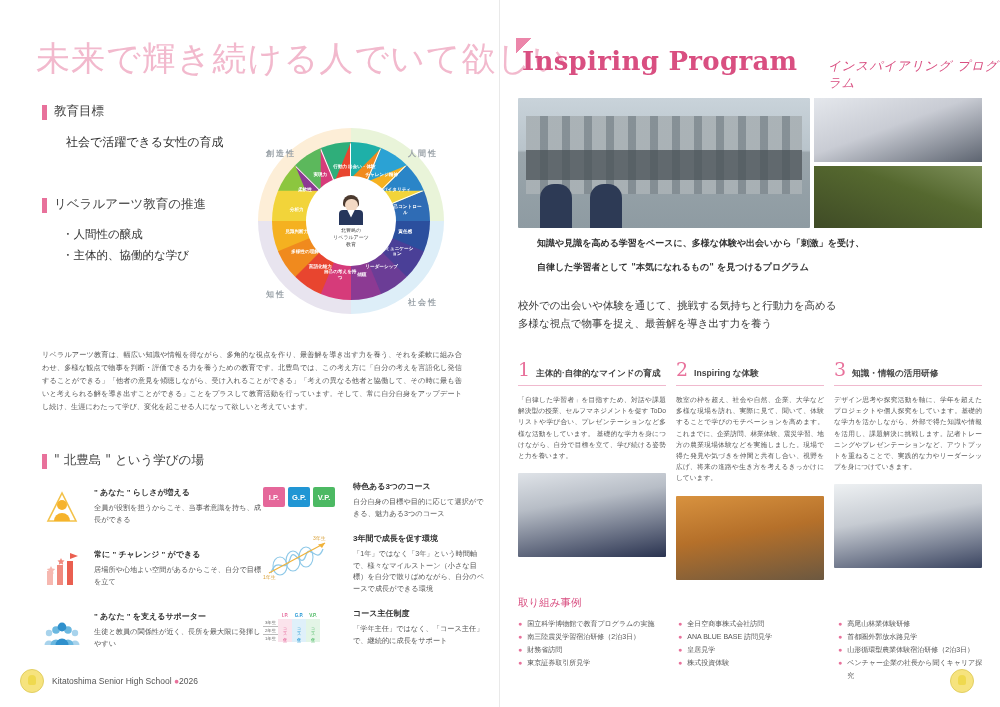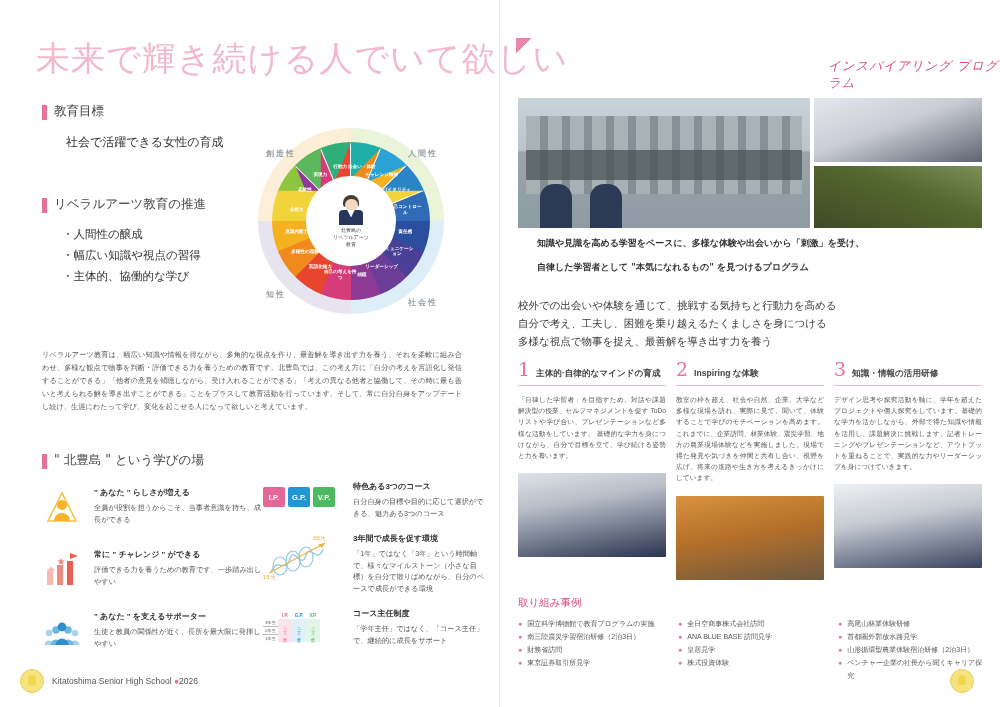--- a/index.html
+++ b/index.html
@@ -150,21 +150,20 @@
       <span class="txt">教育目標</span>
     </div>
     <div class="goal-text" style="left:66px;top:134px;">社会で活躍できる女性の育成</div>
 
     <div class="bar-head" style="left:42px;top:196px;">
       <span class="bar"></span>
       <span class="txt">リベラルアーツ教育の推進</span>
     </div>
     <div class="la-list" style="left:62px;top:224px;">
       <div>・人間性の醸成</div>
-      <div>・幅広い知識や視点の習得</div>
       <div>・主体的、協働的な学び</div>
     </div>
 
     <div class="wheel-wrap">
       <div class="wheel-quads">
         <div class="q q1"></div>
         <div class="q q2"></div>
         <div class="q q3"></div>
         <div class="q q4"></div>
       </div>
@@ -280,21 +279,21 @@
             <rect x="5" y="22" width="6" height="14" fill="#f6b8b0"></rect>
             <rect x="15" y="16" width="6" height="20" fill="#f08a7e"></rect>
             <rect x="25" y="12" width="6" height="24" fill="#ea5f50"></rect>
             <path d="M28 12 V4 L36 7 L28 10" fill="#ea5f50"></path>
             <path d="M9 17 l1.3 2.6 2.9.4-2.1 2 .5 2.9-2.6-1.4-2.6 1.4.5-2.9-2.1-2 2.9-.4z" fill="#f6b8b0"></path>
             <path d="M19 9 l1.1 2.2 2.4.35-1.75 1.7.4 2.4-2.15-1.1-2.15 1.1.4-2.4-1.75-1.7 2.4-.35z" fill="#f08a7e"></path>
           </svg>
         </div>
         <div>
           <div class="lp-t">常に " チャレンジ " ができる</div>
-          <div class="lp-d">評価できる力を養うための教育です、一歩踏み出しやすい</div>
+          <div class="lp-d">居場所や心地よい空間があるからこそ、自分で目標を立て</div>
         </div>
       </div>
       <div class="lp-row">
         <div class="lp-ico">
           <svg width="40" height="40" viewBox="0 0 40 40">
             <circle cx="7" cy="22" r="3.2" fill="#a8d3ec"></circle>
               <path d="M2.5 34 a4.5 4.5 0 0 1 9 0 Z" fill="#a8d3ec"></path>
             <circle cx="33" cy="22" r="3.2" fill="#a8d3ec"></circle>
               <path d="M28.5 34 a4.5 4.5 0 0 1 9 0 Z" fill="#a8d3ec"></path>
             <circle cx="14" cy="19" r="3.8" fill="#6bb8e0"></circle>
@@ -382,20 +381,21 @@
       <div class="mascot"></div>
       <div class="name"><span>Kitatoshima Senior High School</span> <span class="dot">●</span><span>2026</span></div>
     </div>
   </div>
 
   <div class="gutter"></div>
 
   <div class="page page-right">
     <div class="rp">
       <div class="ip-corner"></div>
+      <div class="ip-title">Inspiring Program</div>
       <div class="ip-sub">インスパイアリング プログラム</div>
 
       <div class="photos-top">
         <div class="pt-main">
           <div class="ruin"></div>
             <div class="ruin2"></div>
           <div class="stu a"></div>
             <div class="stu b"></div>
         </div>
         <div class="pt-side">
@@ -404,21 +404,20 @@
         </div>
       </div>
 
       <div class="caption-box">
         <div class="cap-line">知識や見識を高める学習をベースに、多様な体験や出会いから「刺激」を受け、</div><br>
         <div class="cap-line">自律した学習者として "本気になれるもの" を見つけるプログラム</div>
       </div>
 
       <div class="lead">
         <div>校外での出会いや体験を通じて、挑戦する気持ちと行動力を高める</div>
-        <div>自分で考え、工夫し、困難を乗り越えるたくましさを身につける</div>
         <div>多様な視点で物事を捉え、最善解を導き出す力を養う</div>
       </div>
 
       <div class="cols">
         <div class="col">
           <div class="col-head">
             <span class="col-num">1</span>
             <span class="col-ttl">主体的·自律的なマインドの育成</span>
           </div>
           <div class="col-body">「自律した学習者」を目指すため、対話や課題解決型の授業、セルフマネジメントを促す ToDo リストや学び合い、プレゼンテーションなど多様な活動をしています。

